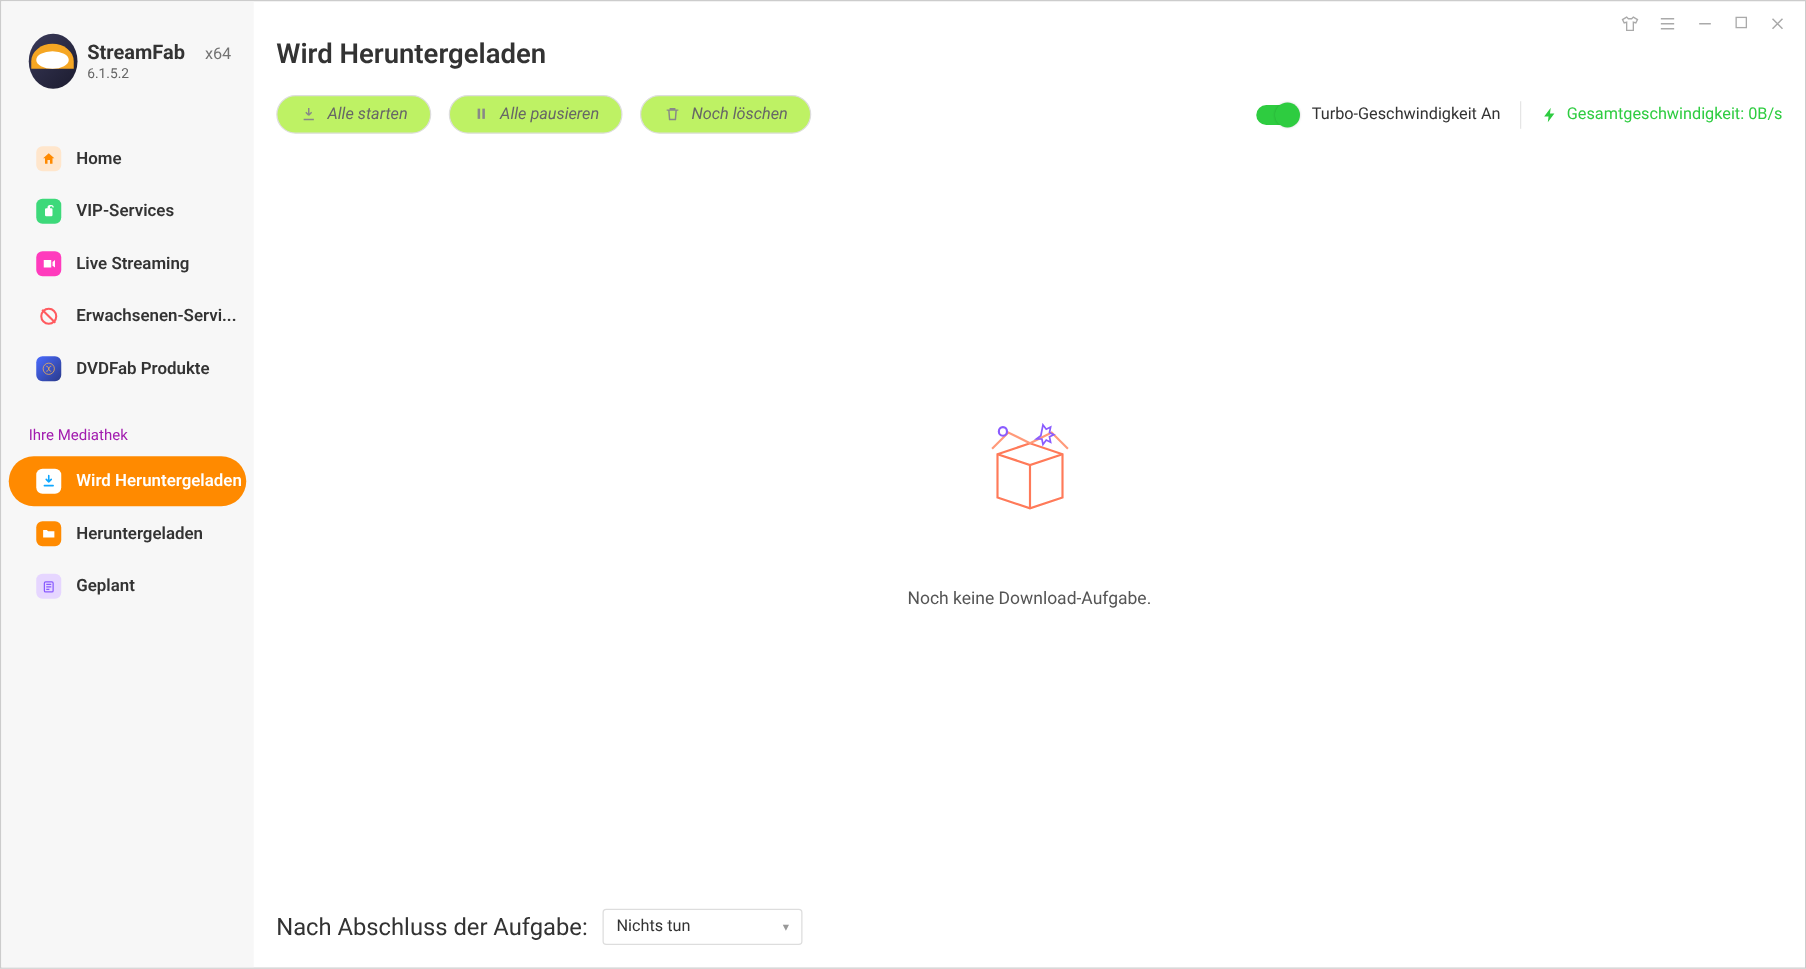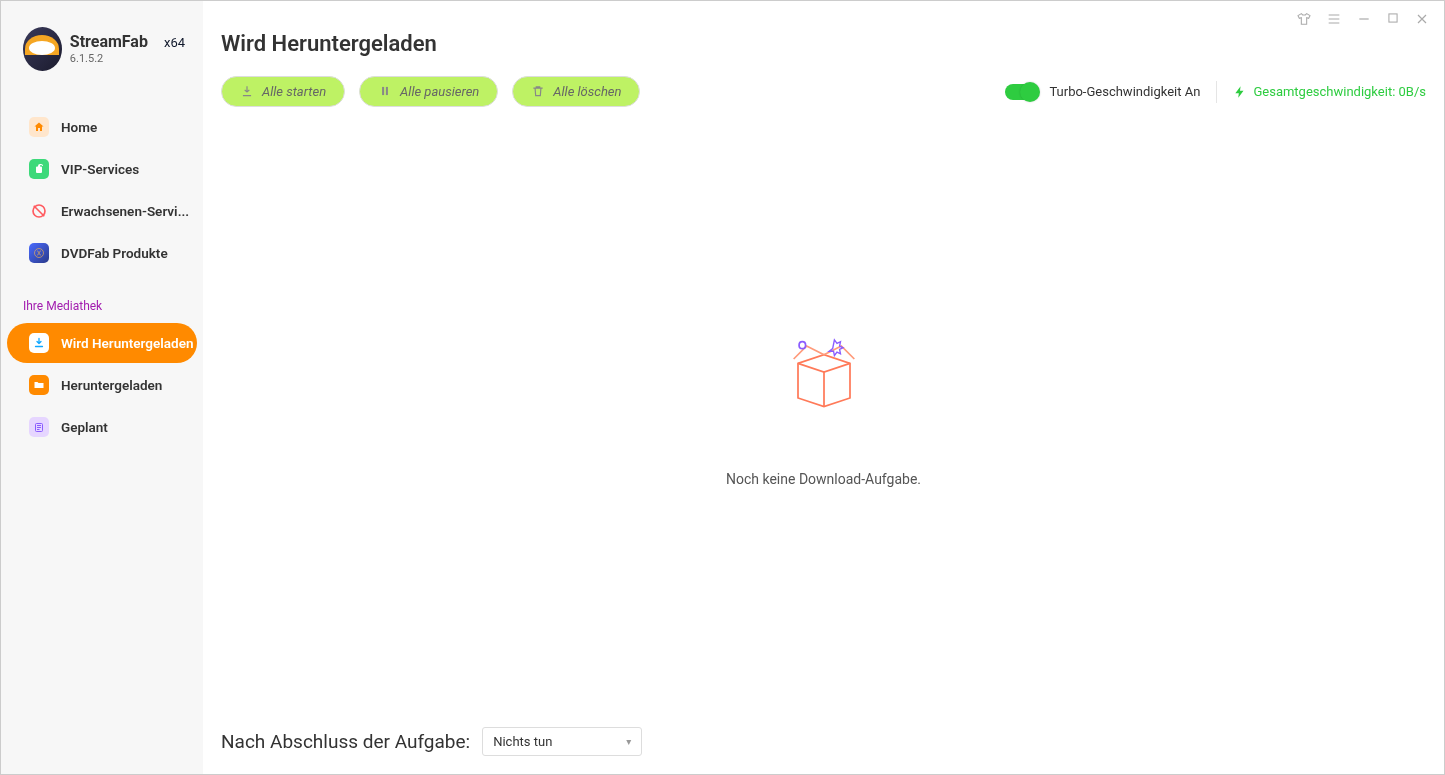--- a/index.html
+++ b/index.html
@@ -6,21 +6,21 @@
   body { width: 1445px; height: 775px; background: #fff; border: 1px solid #ccc; display: flex; overflow: hidden; }
 
   
   .sidebar { width: 202px; background: #f7f7f7; height: 100%; display: flex; flex-direction: column; padding-top: 20px; }
   .logo-block { display: flex; align-items: center; gap: 8px; padding: 6px 18px 14px 22px; }
   .logo-img { width: 44px; height: 44px; border-radius: 50%; background: linear-gradient(135deg, #3a3a5a, #1b1b2e); display: flex; align-items: center; justify-content: center; position: relative; overflow: hidden; }
   .logo-img::before { content: ""; position: absolute; width: 34px; height: 20px; background: #f5a623; border-radius: 50% 50% 0 0 / 70% 70% 0 0; top: 8px; }
   .logo-img::after { content: ""; position: absolute; width: 26px; height: 14px; background: #fff; border-radius: 50%; top: 14px; }
   .logo-text { display: flex; flex-direction: column; line-height: 1.1; }
   .brand { font-size: 16px; font-weight: 700; color: #333; }
-  .brand .arch { font-weight: 400; font-size: 13px; color: #0f172a; margin-left: 16px; }
+  .brand .arch { font-weight: 400; font-size: 13px; color: #737373; margin-left: 16px; }
   .version { font-size: 11px; color: #666; margin-top: 2px; }
 
   .nav { margin-top: 20px; }
   .nav-item { display: flex; align-items: center; gap: 12px; padding: 10px 10px 10px 22px; font-size: 13.5px; font-weight: 600; color: #333; cursor: pointer; border-radius: 20px; margin: 2px 6px; white-space: nowrap; overflow: hidden; text-overflow: ellipsis; }
   .nav-item.active { background: #ff8a00; color: #fff; }
   .nav-item .icon { width: 20px; height: 20px; display: inline-flex; align-items: center; justify-content: center; border-radius: 5px; flex-shrink: 0; }
   .section-label { font-size: 12px; color: #a21caf; padding: 24px 22px 8px 22px; }
 
   
   .main { flex: 1; display: flex; flex-direction: column; position: relative; }
@@ -86,20 +86,28 @@
     </div>
     <div class="nav-item">
       <span class="icon ic-vip">
         <svg viewBox="0 0 24 24" width="12" height="12" fill="#fff">
             <path d="M14 2a4 4 0 00-4 4v1H8a2 2 0 00-2 2v9a2 2 0 002 2h8a2 2 0 002-2V9a2 2 0 00-2-2h-2V6a2 2 0 114 0h2a4 4 0 00-4-4z"></path>
           </svg>
       </span>
       <span>VIP-Services</span>
     </div>
     <div class="nav-item">
+      <span class="icon ic-live">
+        <svg viewBox="0 0 24 24" width="12" height="12" fill="#fff">
+            <path d="M4 6h12v12H4zM18 9l4-3v12l-4-3z"></path>
+          </svg>
+      </span>
+      <span>Live Streaming</span>
+    </div>
+    <div class="nav-item">
       <span class="icon ic-adult">
         <svg viewBox="0 0 24 24" width="18" height="18" fill="none" stroke="currentColor" stroke-width="2.2">
             <circle cx="12" cy="12" r="8"></circle>
             <path d="M5 5l14 14"></path>
           </svg>
       </span>
       <span>Erwachsenen-Servi...</span>
     </div>
     <div class="nav-item">
       <span class="icon ic-dvd">
@@ -185,21 +193,21 @@
       <svg viewBox="0 0 24 24" fill="#888">
           <rect x="7" y="5" width="3.5" height="14"></rect>
           <rect x="13.5" y="5" width="3.5" height="14"></rect>
         </svg>
       <span>Alle pausieren</span>
     </button>
     <button class="btn">
       <svg viewBox="0 0 24 24" fill="none" stroke="#888" stroke-width="2">
           <path d="M4 7h16M9 7V5h6v2M7 7l1 13h8l1-13"></path>
         </svg>
-      <span>Alle löschen</span>
+      <span>Noch löschen</span>
     </button>
 
     <div class="spacer"></div>
 
     <div class="toggle-wrap">
       <div class="toggle"></div>
       <span class="turbo-label">Turbo-Geschwindigkeit An</span>
     </div>
     <div class="divider-v"></div>
     <div class="speed">

